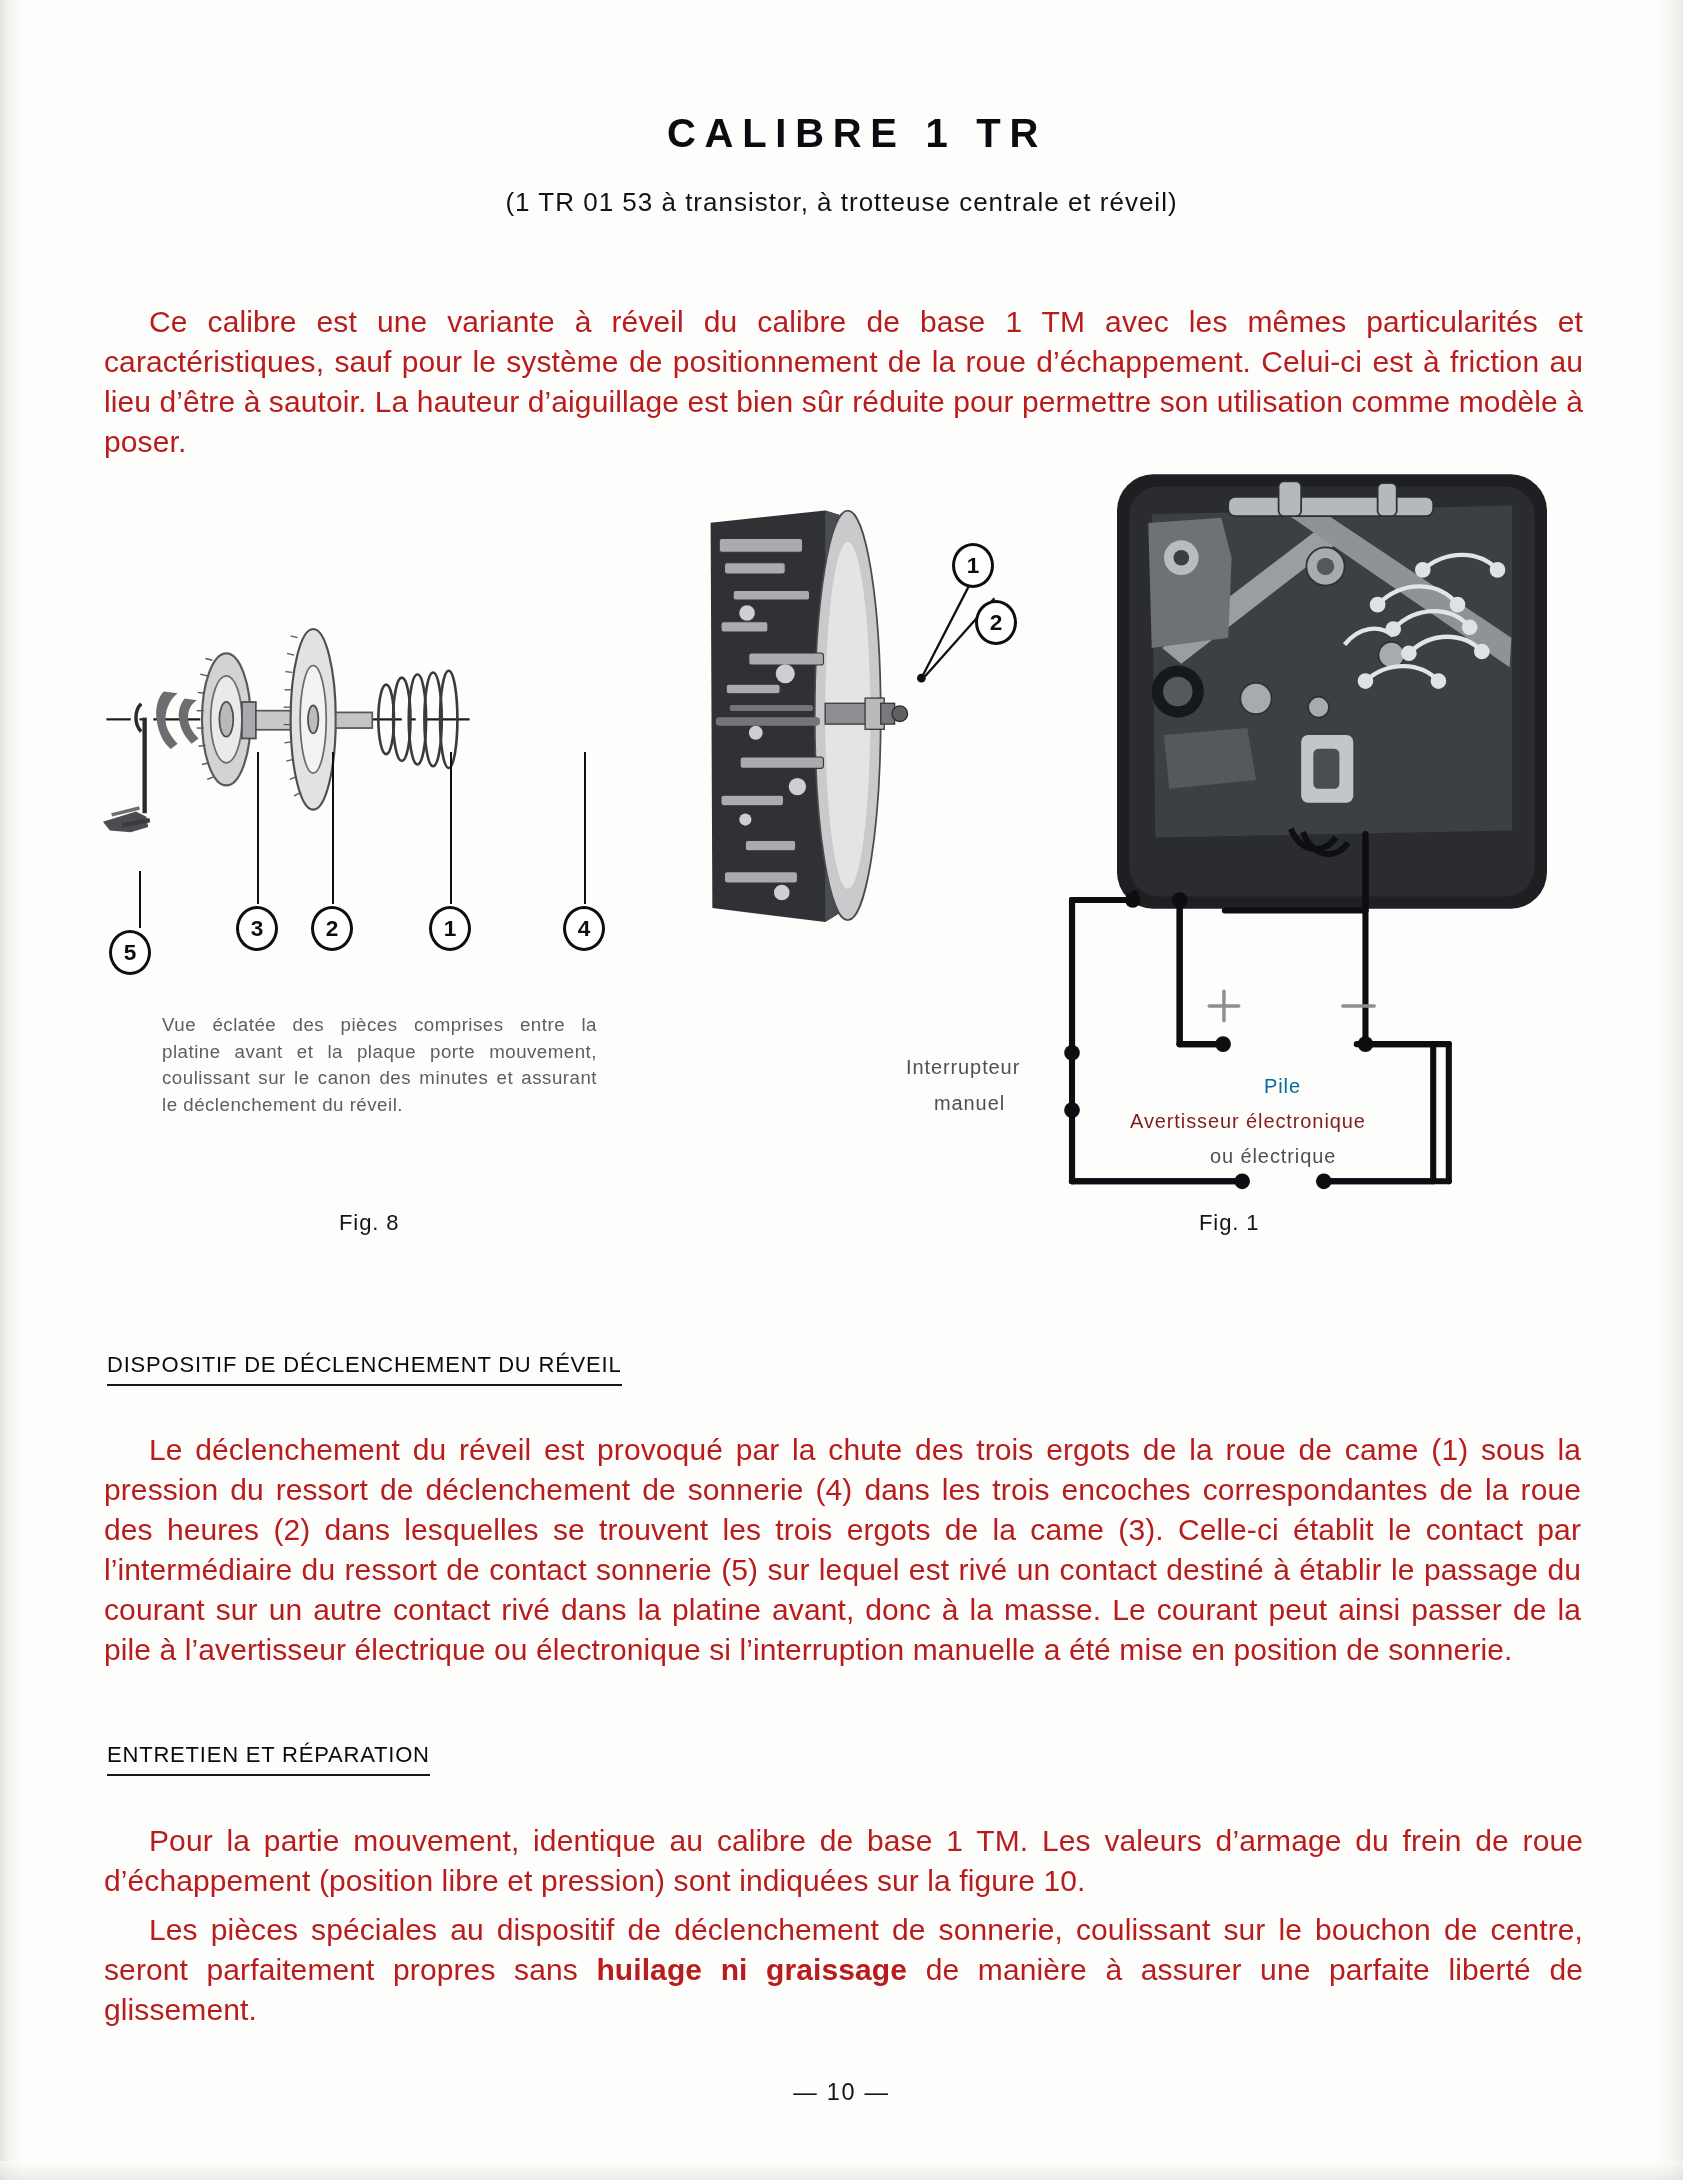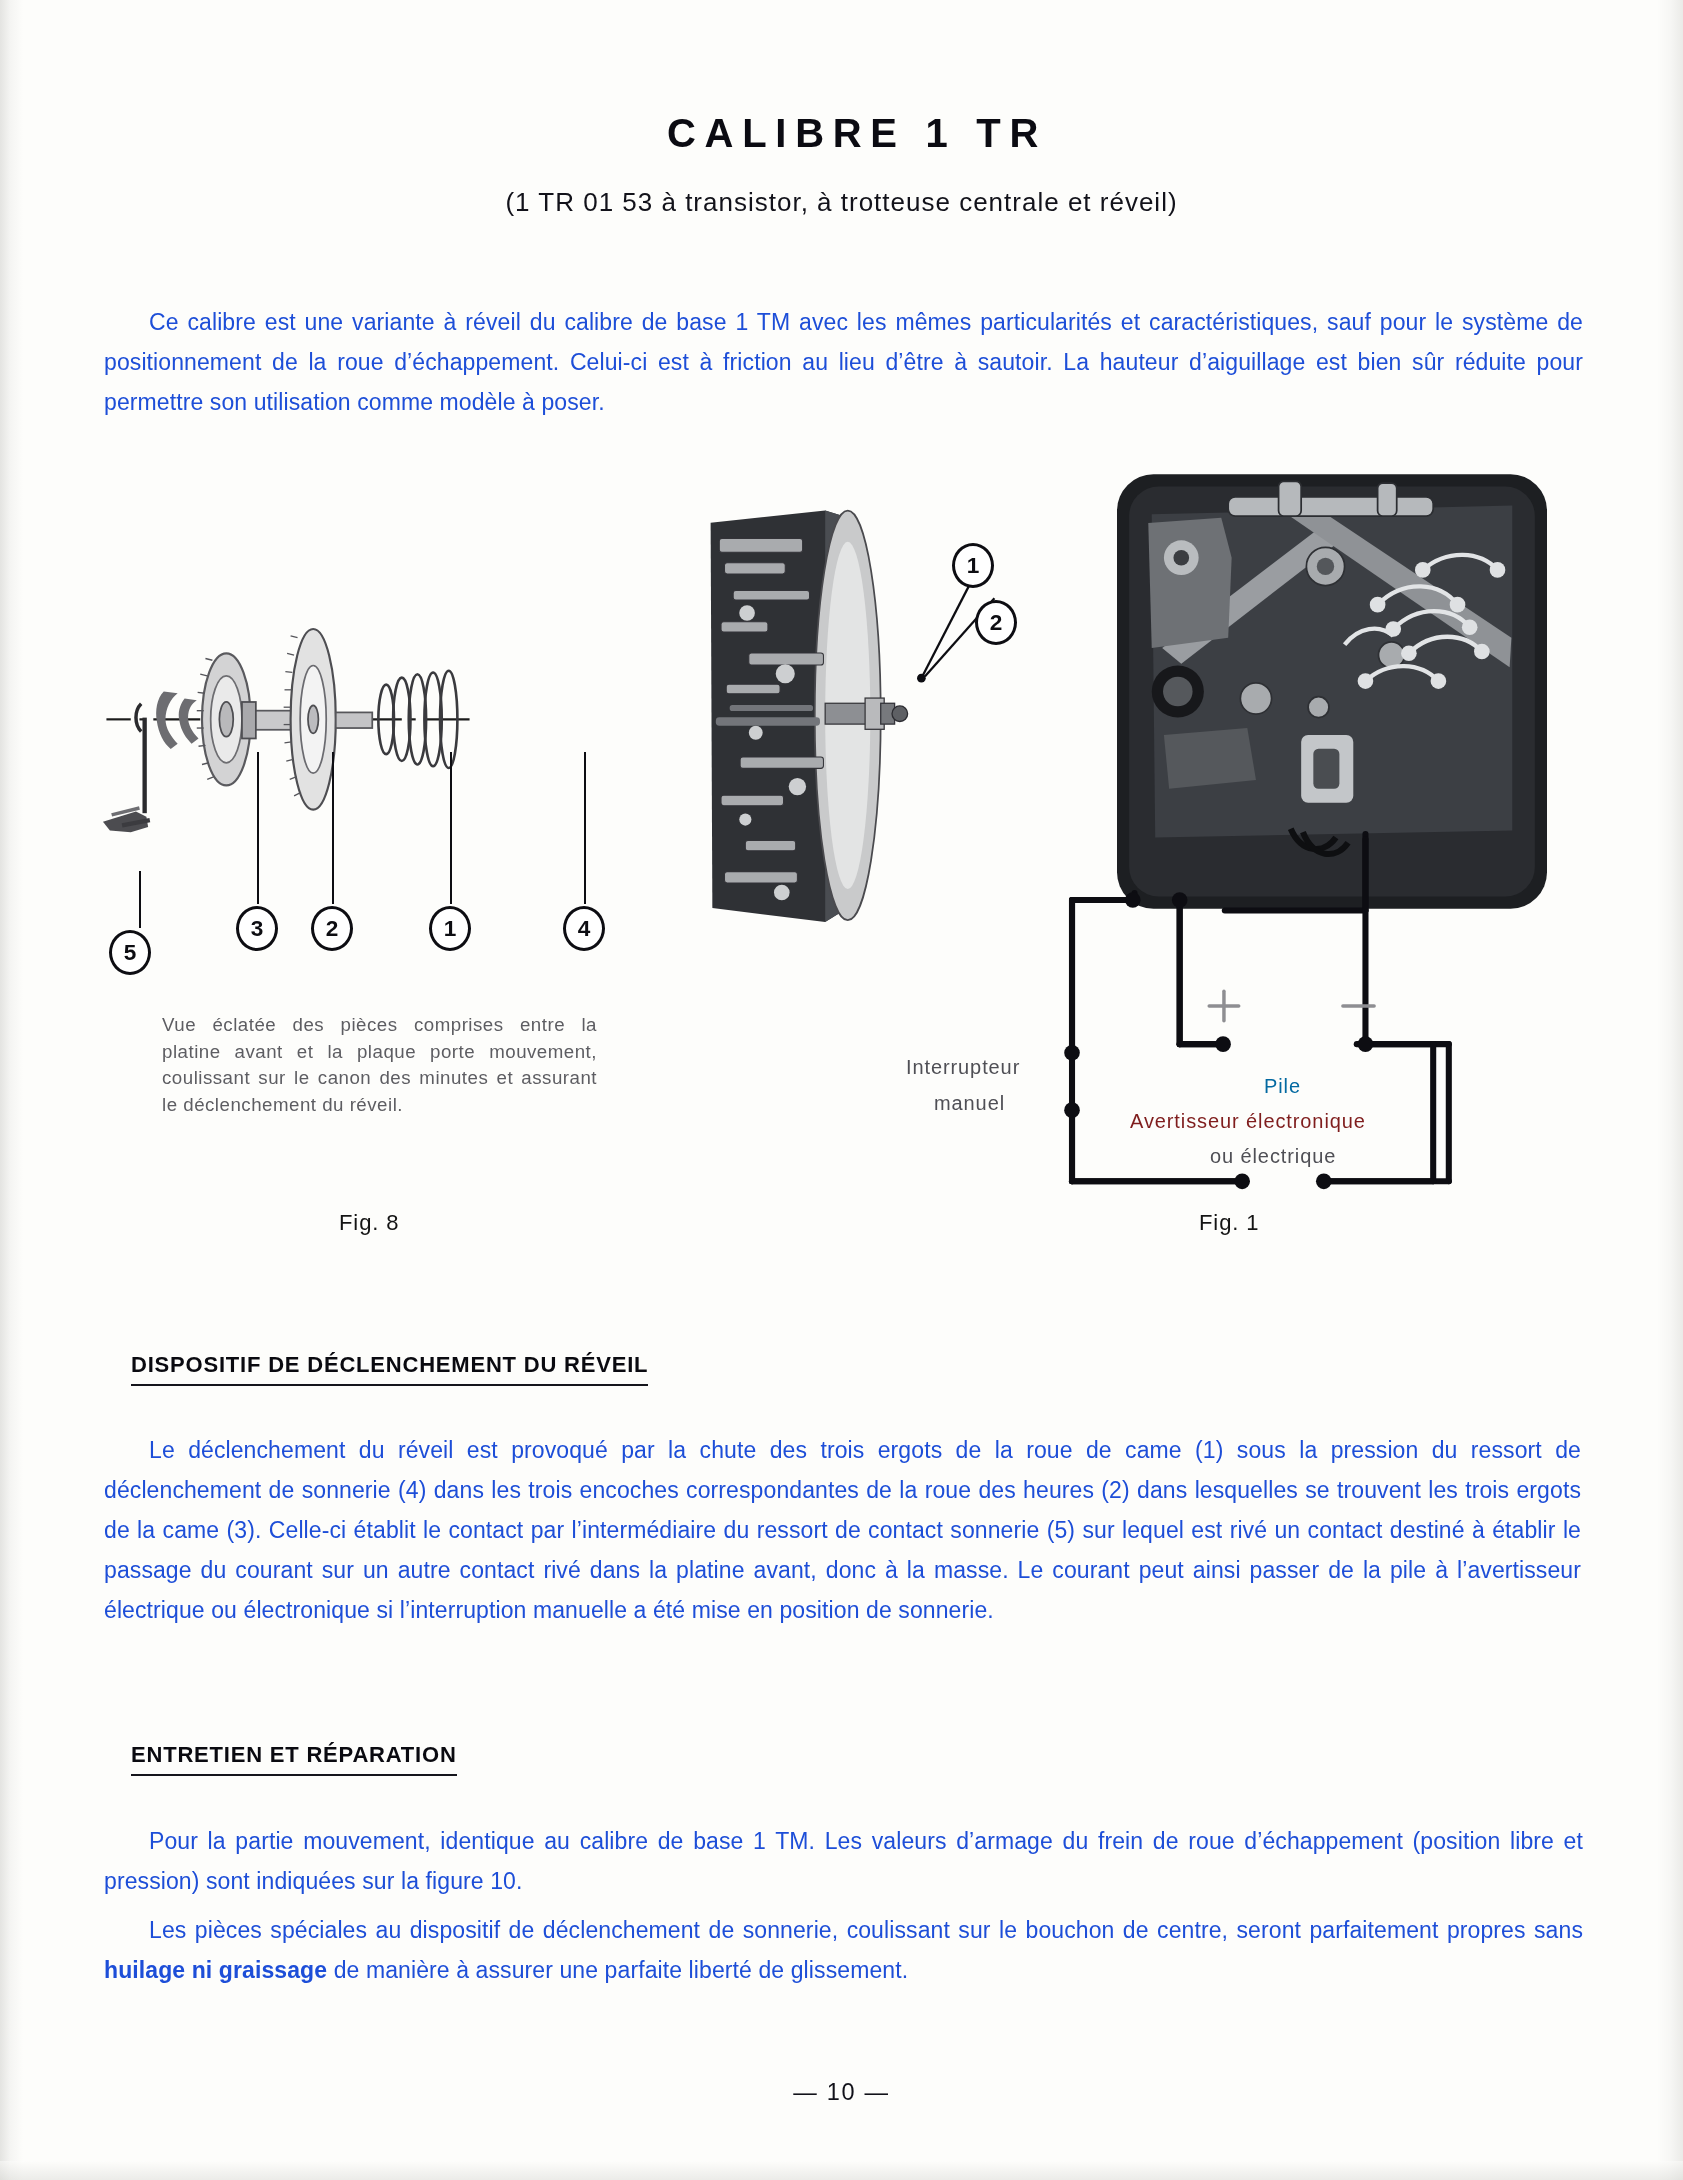--- a/index.html
+++ b/index.html
@@ -66,41 +66,40 @@
     top: 187px;
     text-align: center;
     font-size: 26px;
     letter-spacing: 1px;
     color: #12121a;
   }
 
   
   .para {
     position: absolute;
-    font-size: 23px;
+    font-size: 30px;
     line-height: 40px;
     letter-spacing: 0.1px;
     text-align: justify;
-    color: #1d4ed8;
+    color: #b91c1c;
   }
   .para .indent { display: inline-block; width: 45px; }
 
   .intro { left: 104px; top: 302px; width: 1479px; }
 
   .sec-head {
     position: absolute;
     font-size: 22px;
-    font-weight: bold;
+    font-weight: normal;
     letter-spacing: 0.8px;
     color: #0a0a10;
     padding-bottom: 6px;
     border-bottom: 2.6px solid #15151c;
     display: inline-block;
     white-space: nowrap;
-    margin-left: 24px;
   }
   .sec-head-1 { left: 107px; top: 1352px; }
   .sec-head-2 { left: 107px; top: 1742px; }
 
   .body-1 { left: 104px; top: 1430px; width: 1477px; }
   .body-2 { left: 104px; top: 1821px; width: 1479px; }
   .body-3 { left: 104px; top: 1910px; width: 1479px; }
 
   .page-number {
     position: absolute;

